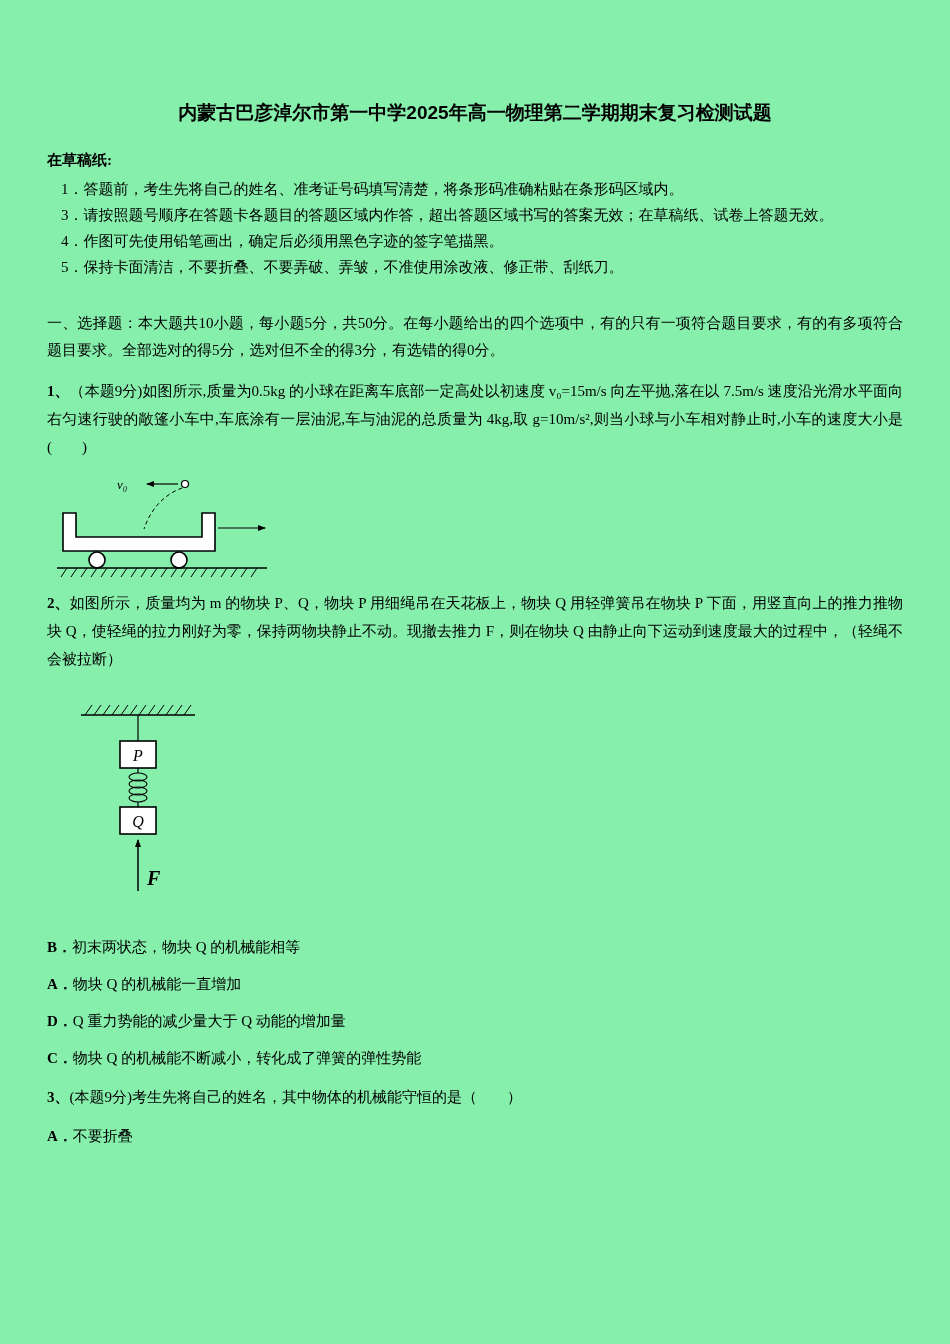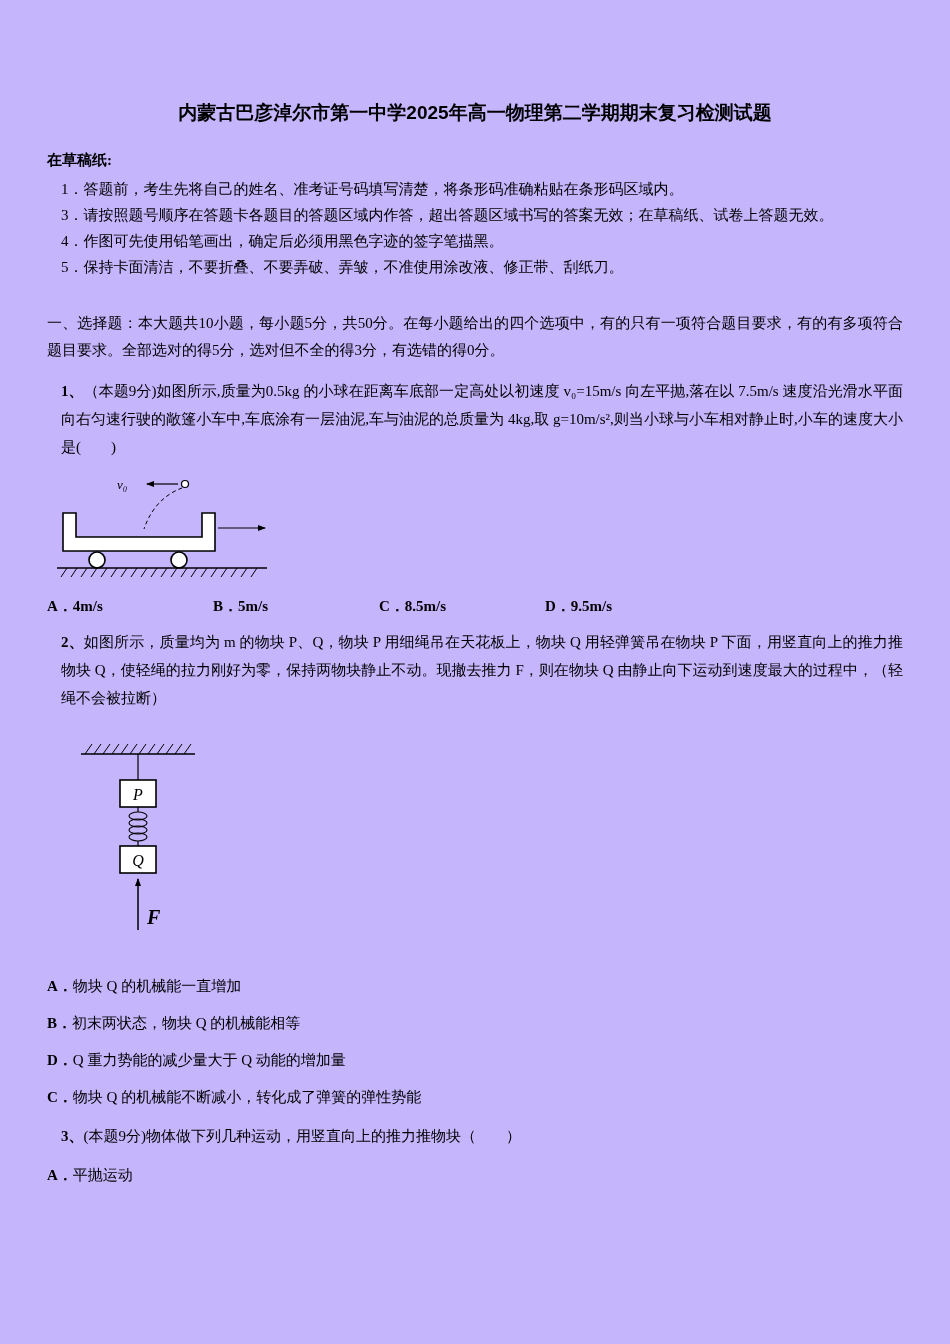--- a/index.html
+++ b/index.html
@@ -5,33 +5,33 @@
   * { box-sizing: border-box; }
   html, body { margin: 0; padding: 0; background: #ffffff; }
   .page {
     width: 950px;
     min-height: 1344px;
     margin: 0 auto;
     padding: 100px 47px 40px 47px;
     font-family: "Liberation Serif", serif;
     font-size: 15px;
     color: #000;
-    background: #c4b5fd;
+    background: #86efac;
   }
   .title {
     font-family: "Liberation Sans", sans-serif;
     font-size: 19px;
     font-weight: 700;
     text-align: center;
     margin: 0 0 22px 0;
   }
   .notice-heading { font-weight: 700; margin: 0 0 4px 0; line-height: 24px; }
   .notice-item { line-height: 26px; padding-left: 14px; text-align: justify; }
   .section-heading { margin: 30px 0 13px 0; line-height: 27px; text-align: justify; }
-  .q-text { line-height: 28px; margin: 4px 0 6px 14px; text-align: justify; }
+  .q-text { line-height: 28px; margin: 4px 0 6px 0; text-align: justify; }
   .q-num { font-weight: 700; }
   .fig1 { display: block; margin: 10px 0 6px 8px; }
   .fig2 { display: block; margin: 30px 0 32px 28px; }
   .options-row { display: flex; margin: 14px 0 12px 0; }
   .options-row .opt { width: 166px; font-weight: 700; }
   .opt-line { line-height: 24px; margin: 13px 0; }
   .opt-key { font-weight: 700; }
   svg text { font-family: "Liberation Serif", serif; }
 </style>
 </head>
@@ -65,26 +65,20 @@
       <circle cx="130" cy="13" r="3.5" fill="#fff" stroke="#000" stroke-width="1.2"></circle>
       <path d="M127,17 C113,22 97,34 89,58" fill="none" stroke="#000" stroke-width="1" stroke-dasharray="4 3"></path>
       <path d="M8,42 L21,42 L21,66 L147,66 L147,42 L160,42 L160,80 L8,80 Z" fill="#fff" stroke="#000" stroke-width="1.6"></path>
       <circle cx="42" cy="89" r="8" fill="#fff" stroke="#000" stroke-width="1.6"></circle>
       <circle cx="124" cy="89" r="8" fill="#fff" stroke="#000" stroke-width="1.6"></circle>
       <line x1="163" y1="57" x2="210" y2="57" stroke="#000" stroke-width="1.2" marker-end="url(#arrow1)"></line>
       <line x1="2" y1="97" x2="212" y2="97" stroke="#000" stroke-width="1.3"></line>
       <path d="M6,106 L12,97 M16,106 L22,97 M26,106 L32,97 M36,106 L42,97 M46,106 L52,97 M56,106 L62,97 M66,106 L72,97 M76,106 L82,97 M86,106 L92,97 M96,106 L102,97 M106,106 L112,97 M116,106 L122,97 M126,106 L132,97 M136,106 L142,97 M146,106 L152,97 M156,106 L162,97 M166,106 L172,97 M176,106 L182,97 M186,106 L192,97 M196,106 L202,97" stroke="#000" stroke-width="1"></path>
     </svg>
 
-    <div class="options-row">
-      <span class="opt"><span class="opt-key">A．</span><span>4m/s</span></span>
-      <span class="opt"><span class="opt-key">B．</span><span>5m/s</span></span>
-      <span class="opt"><span class="opt-key">C．</span><span>8.5m/s</span></span>
-      <span class="opt"><span class="opt-key">D．</span><span>9.5m/s</span></span>
-    </div>
   </div>
 
   <div>
     <p class="q-text"><span class="q-num">2、</span><span>如图所示，质量均为 m 的物块 P、Q，物块 P 用细绳吊在天花板上，物块 Q 用轻弹簧吊在物块 P 下面，用竖直向上的推力推物块 Q，使轻绳的拉力刚好为零，保持两物块静止不动。现撤去推力 F，则在物块 Q 由静止向下运动到速度最大的过程中，（轻绳不会被拉断）</span></p>
 
     <svg class="fig2" width="150" height="200" viewBox="0 0 150 200" xmlns="http://www.w3.org/2000/svg">
       <defs>
         <marker id="arrow2" markerWidth="10" markerHeight="8" refX="7" refY="3" orient="auto" markerUnits="userSpaceOnUse">
           <path d="M0,0 L8,3 L0,6 Z" fill="#000"></path>
         </marker>
@@ -100,27 +94,27 @@
       <ellipse cx="63" cy="88" rx="9" ry="4" fill="none" stroke="#000" stroke-width="1.1"></ellipse>
       <ellipse cx="63" cy="95" rx="9" ry="4" fill="none" stroke="#000" stroke-width="1.1"></ellipse>
       <line x1="63" y1="99" x2="63" y2="104" stroke="#000" stroke-width="1.2"></line>
       <rect x="45" y="104" width="36" height="27" fill="#fff" stroke="#000" stroke-width="1.6"></rect>
       <text x="63" y="124" text-anchor="middle" font-size="16" font-style="italic">Q</text>
       <line x1="63" y1="188" x2="63" y2="137" stroke="#000" stroke-width="1.5" marker-end="url(#arrow2)"></line>
       <text x="72" y="182" font-size="20" font-style="italic" font-weight="bold">F</text>
     </svg>
 
     <div>
+      <div class="opt-line"><span class="opt-key">B．</span><span>初末两状态，物块 Q 的机械能相等</span></div>
       <div class="opt-line"><span class="opt-key">A．</span><span>物块 Q 的机械能一直增加</span></div>
-      <div class="opt-line"><span class="opt-key">B．</span><span>初末两状态，物块 Q 的机械能相等</span></div>
       <div class="opt-line"><span class="opt-key">D．</span><span>Q 重力势能的减少量大于 Q 动能的增加量</span></div>
       <div class="opt-line"><span class="opt-key">C．</span><span>物块 Q 的机械能不断减小，转化成了弹簧的弹性势能</span></div>
     </div>
   </div>
 
   <div>
-    <p class="q-text"><span class="q-num">3、</span><span>(本题9分)物体做下列几种运动，用竖直向上的推力推物块（　　）</span></p>
+    <p class="q-text"><span class="q-num">3、</span><span>(本题9分)考生先将自己的姓名，其中物体的机械能守恒的是（　　）</span></p>
     <div>
-      <div class="opt-line"><span class="opt-key">A．</span><span>平抛运动</span></div>
+      <div class="opt-line"><span class="opt-key">A．</span><span>不要折叠</span></div>
     </div>
   </div>
 
 </div>
 
 </body></html>

